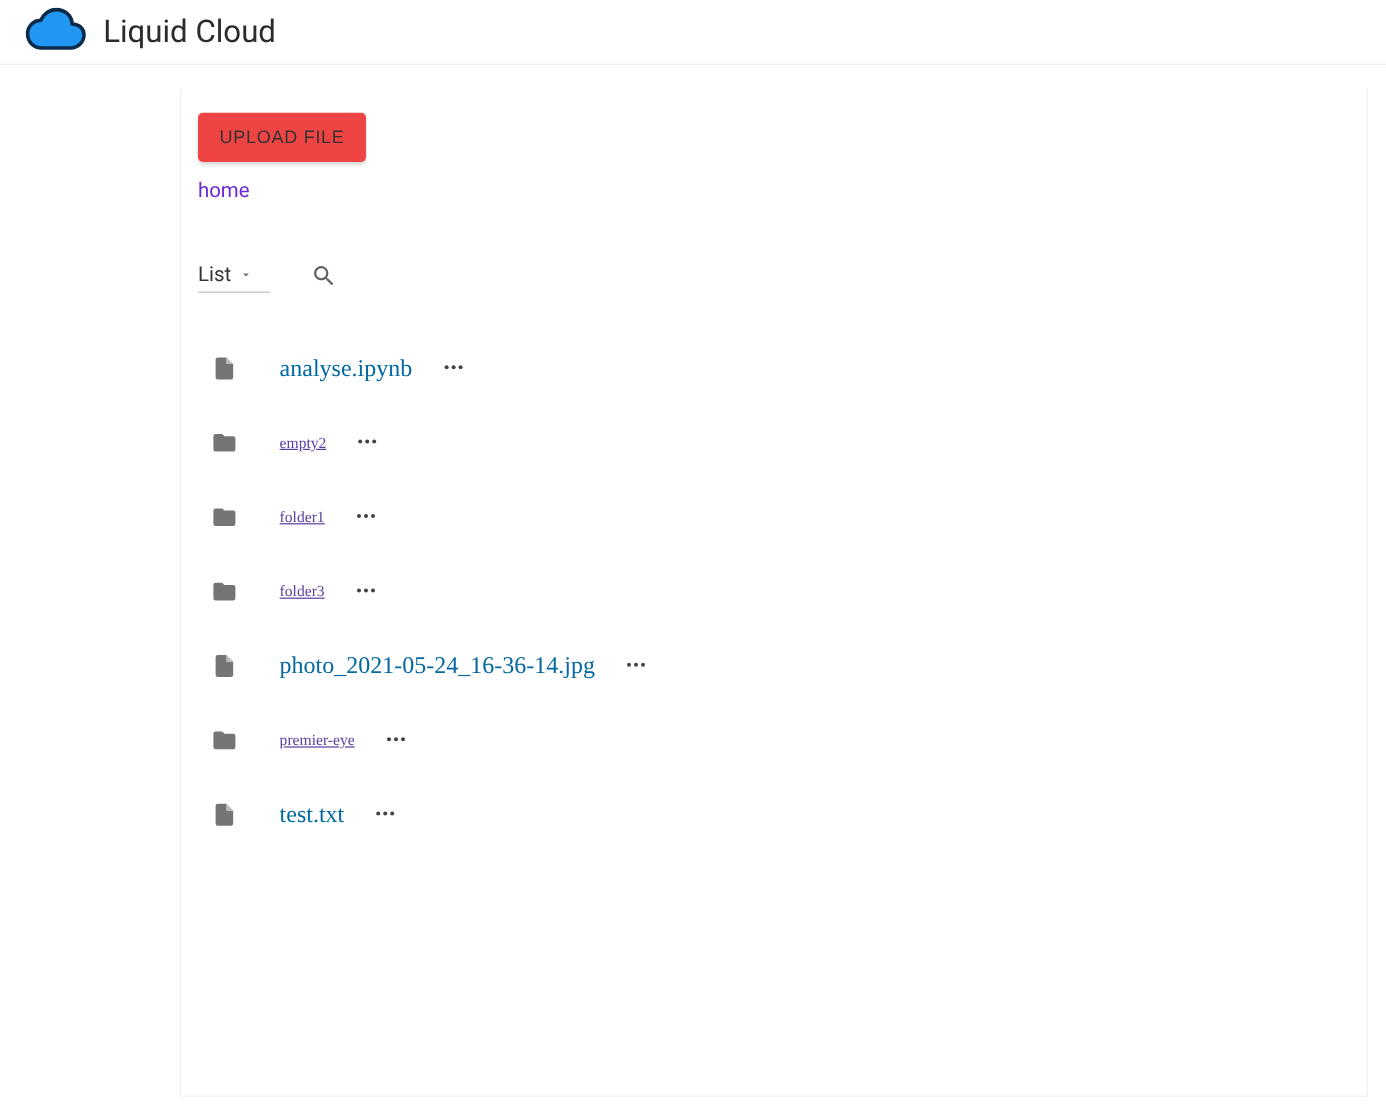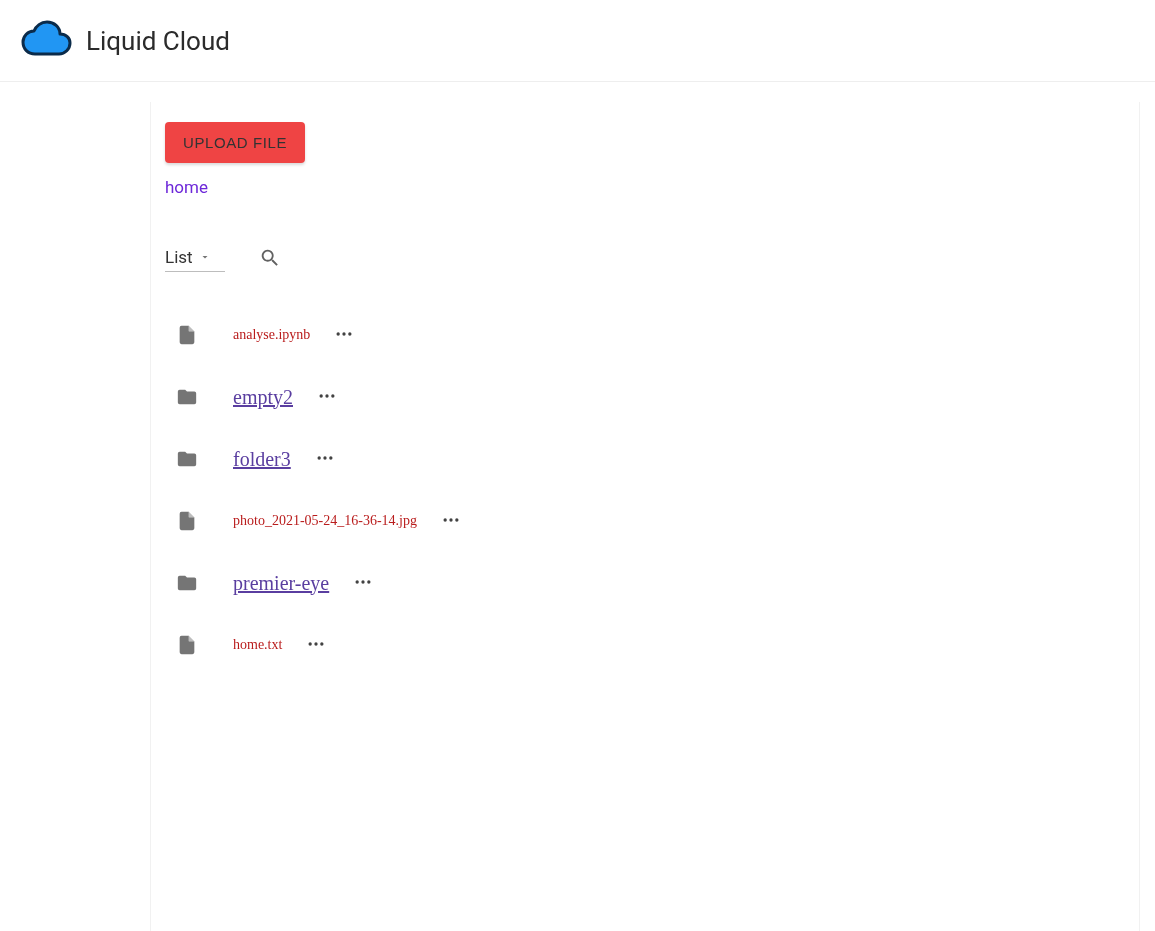--- a/index.html
+++ b/index.html
@@ -1,35 +1,35 @@
 <!DOCTYPE html>
 <html><head>
   <meta charset="utf-8">
   <style>
     * { box-sizing: border-box; margin: 0; padding: 0; }
     html, body { width: 1155px; height: 931px; font-family: -apple-system, BlinkMacSystemFont, "Segoe UI", Roboto, Arial, sans-serif; background: #fff; color: #212121; }
-    .header { display: flex; align-items: center; height: 82px; padding: 0 20px; border-bottom: 1px solid #eee; }
+    .header { display: flex; align-items: center; height: 54px; padding: 0 20px; border-bottom: 1px solid #eee; }
     .header svg { flex: 0 0 auto; }
     .app-title { font-size: 26px; font-weight: 400; color: #2b2b2b; margin-left: 14px; }
     .main-wrap { padding: 20px 0 0 150px; }
     .panel { width: 990px; min-height: 840px; background: #fff; border-left: 1px solid #f1f1f1; border-right: 1px solid #f1f1f1; border-bottom: 1px solid #f1f1f1; padding: 20px 0 30px 0; }
     .upload-btn { margin-left: 14px; background: #ef4444; border: none; border-radius: 4px; padding: 12px 18px; font-size: 15px; letter-spacing: 0.6px; color: #333; cursor: pointer; box-shadow: 0 2px 3px rgba(0,0,0,0.15); }
     .breadcrumb { margin: 14px 0 0 14px; font-size: 17px; color: #6d28d9; }
     .toolbar { display: flex; align-items: center; margin: 46px 0 0 14px; gap: 30px; }
     .view-select { display: flex; align-items: center; gap: 6px; padding-bottom: 4px; border-bottom: 1px solid #bdbdbd; cursor: pointer; min-width: 60px; }
     .view-select-label { font-size: 17px; color: #333; }
     .view-select svg { fill: #757575; }
     .search-btn { background: none; border: none; cursor: pointer; padding: 4px; }
     .search-btn svg { fill: #616161; }
     .file-list { margin: 28px 0 0 14px; }
     .row { display: flex; align-items: center; height: 62px; padding-left: 10px; gap: 34px; }
     .row .icon { width: 24px; height: 24px; display: flex; align-items: center; justify-content: center; }
     .row .icon svg { fill: #757575; }
-    .row .name-file { font-size: 14px; color: #b91c1c; font-family: Georgia, 'Times New Roman', serif; }
-    .row .name-folder { font-size: 20px; color: #5a3ea0; text-decoration: underline; cursor: pointer; font-family: Georgia, 'Times New Roman', serif; }
+    .row .name-file { font-size: 20px; color: #0369a1; font-family: Georgia, 'Times New Roman', serif; }
+    .row .name-folder { font-size: 13px; color: #5a3ea0; text-decoration: underline; cursor: pointer; font-family: Georgia, 'Times New Roman', serif; }
     .row .more { background: none; border: none; cursor: pointer; padding: 4px; display: flex; align-items: center; }
     .row .more svg { fill: #424242; }
     .row .name-wrap { display: flex; align-items: center; gap: 20px; }
   </style>
 </head>
 <body>
 
 <header class="header">
   <span>
     <svg width="52" height="38" viewBox="0 0 52 38">
@@ -98,20 +98,37 @@
             </button>
           </span>
         </div>
         <div class="row">
           <span class="icon">
             <svg width="22" height="22" viewBox="0 0 24 24">
               <path d="M10 4H4a2 2 0 00-2 2v12a2 2 0 002 2h16a2 2 0 002-2V8a2 2 0 00-2-2h-8l-2-2z"></path>
             </svg>
           </span>
           <span class="name-wrap">
+            <a class="name-folder">folder1</a>
+            <button class="more">
+              <span><svg width="20" height="20" viewBox="0 0 24 24">
+                  <circle cx="5" cy="12" r="2"></circle>
+                  <circle cx="12" cy="12" r="2"></circle>
+                  <circle cx="19" cy="12" r="2"></circle>
+                </svg></span>
+            </button>
+          </span>
+        </div>
+        <div class="row">
+          <span class="icon">
+            <svg width="22" height="22" viewBox="0 0 24 24">
+              <path d="M10 4H4a2 2 0 00-2 2v12a2 2 0 002 2h16a2 2 0 002-2V8a2 2 0 00-2-2h-8l-2-2z"></path>
+            </svg>
+          </span>
+          <span class="name-wrap">
             <a class="name-folder">folder3</a>
             <button class="more">
               <span><svg width="20" height="20" viewBox="0 0 24 24">
                   <circle cx="5" cy="12" r="2"></circle>
                   <circle cx="12" cy="12" r="2"></circle>
                   <circle cx="19" cy="12" r="2"></circle>
                 </svg></span>
             </button>
           </span>
         </div>
@@ -151,21 +168,21 @@
           </span>
         </div>
         <div class="row">
           <span class="icon">
             <svg width="22" height="22" viewBox="0 0 24 24">
               <path d="M6 2h8l6 6v12a2 2 0 01-2 2H6a2 2 0 01-2-2V4a2 2 0 012-2zm8 0v6h6" fill="#757575"></path>
               <path d="M14 2l6 6h-6V2z" fill="#bdbdbd"></path>
             </svg>
           </span>
           <span class="name-wrap">
-            <span class="name-file">home.txt</span>
+            <span class="name-file">test.txt</span>
             <button class="more">
               <span><svg width="20" height="20" viewBox="0 0 24 24">
                   <circle cx="5" cy="12" r="2"></circle>
                   <circle cx="12" cy="12" r="2"></circle>
                   <circle cx="19" cy="12" r="2"></circle>
                 </svg></span>
             </button>
           </span>
         </div>
       </div>

